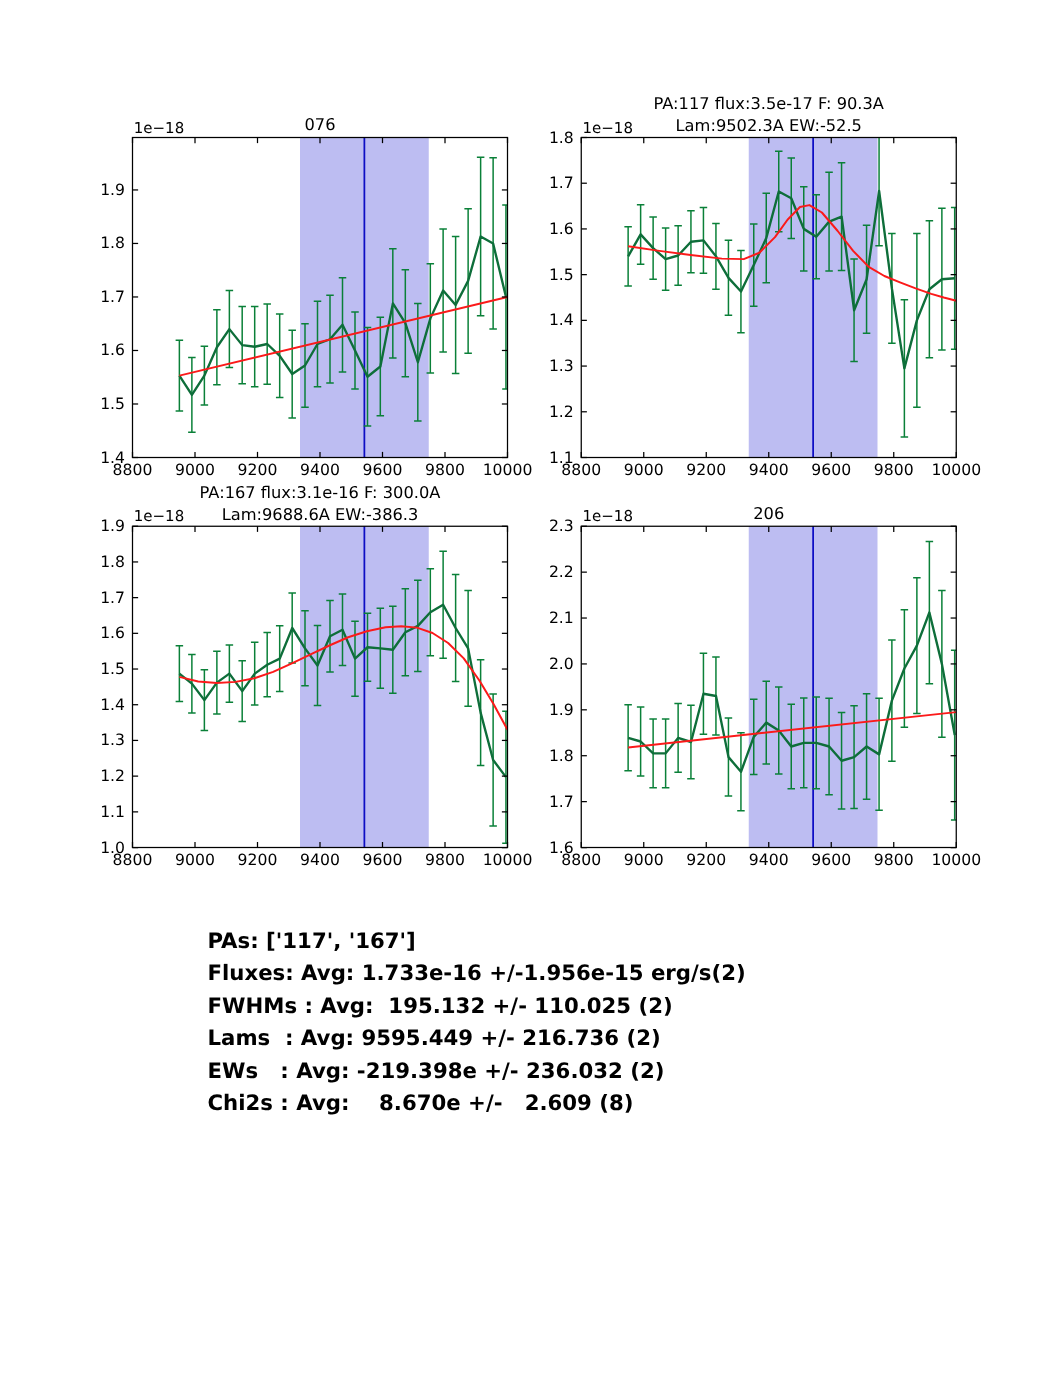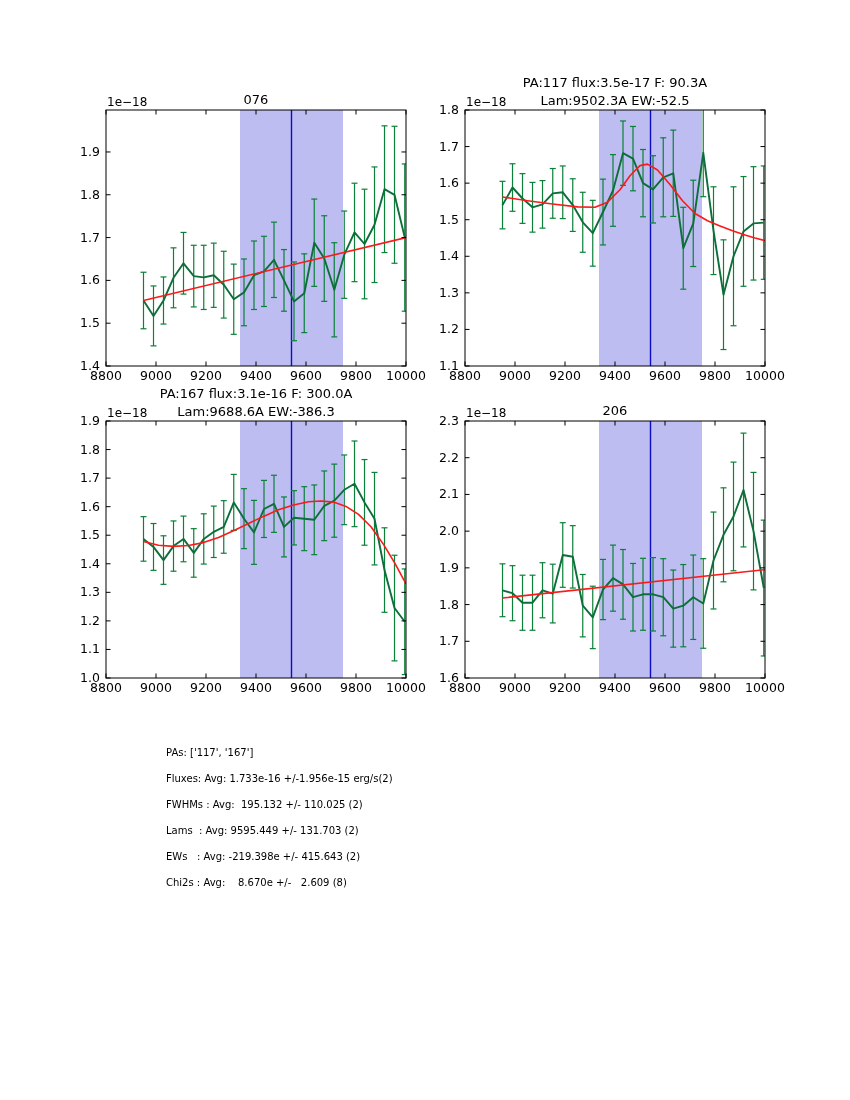--- a/index.html
+++ b/index.html
@@ -3,21 +3,21 @@
 <meta charset="utf-8">
 <style>
   html,body{margin:0;padding:0;background:#fff;}
   #page{position:relative;width:850px;height:1100px;background:#ffffff;overflow:hidden;
         font-family:"DejaVu Sans",sans-serif;}
   #fig{position:absolute;left:0;top:0;}
   svg text{fill:#000000;}
   svg .tick-label{font-family:"DejaVu Sans",sans-serif;font-size:12.5px;}
   svg .title-label{font-family:"DejaVu Sans",sans-serif;font-size:13px;}
   svg .offset-label{font-family:"DejaVu Sans",sans-serif;font-size:12px;}
-  #stats{position:absolute;left:166px;top:740px;font-size:10px;color:#000;}
+  #stats{position:absolute;left:166px;top:740px;font-size:17px;color:#000;font-weight:bold;}
   #stats .stat-line{height:26px;line-height:26px;white-space:pre;}
 </style>
 </head>
 <body>
 
 <div id="page">
   <svg id="fig" width="850" height="715">
     <defs id="fig-defs">
         <clipPath id="clip-0">
           <rect x="106" y="110" width="300" height="256"></rect>
@@ -580,17 +580,17 @@
         <line x1="765" y1="421" x2="760.5" y2="421" stroke="#000000" stroke-width="1"></line>
         <text x="459" y="425" text-anchor="end" class="tick-label">2.3</text>
         <text x="466" y="417" text-anchor="start" class="offset-label">1e−18</text>
         <text x="615" y="415" text-anchor="middle" class="title-label">206</text>
       </g>
     </svg>
   <div id="stats">
     <div class="stat-line">PAs: ['117', '167']</div>
     <div class="stat-line">Fluxes: Avg: 1.733e-16 +/-1.956e-15 erg/s(2)</div>
     <div class="stat-line">FWHMs : Avg:  195.132 +/- 110.025 (2)</div>
-    <div class="stat-line">Lams  : Avg: 9595.449 +/- 131.703 (2)</div>
-    <div class="stat-line">EWs   : Avg: -219.398e +/- 415.643 (2)</div>
+    <div class="stat-line">Lams  : Avg: 9595.449 +/- 216.736 (2)</div>
+    <div class="stat-line">EWs   : Avg: -219.398e +/- 236.032 (2)</div>
     <div class="stat-line">Chi2s : Avg:    8.670e +/-   2.609 (8)</div>
   </div>
 </div>
 
 </body></html>

